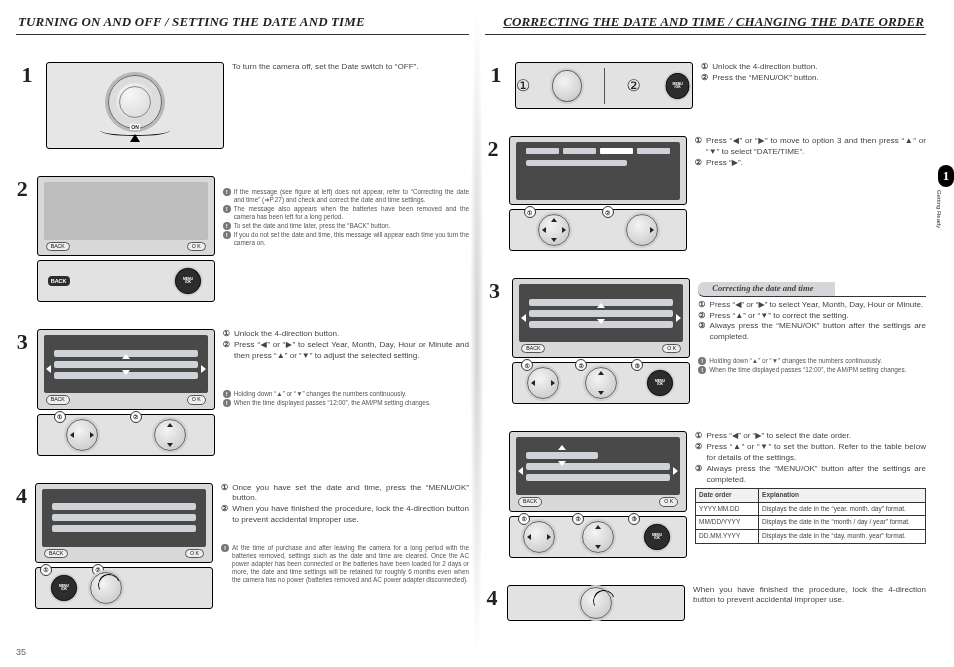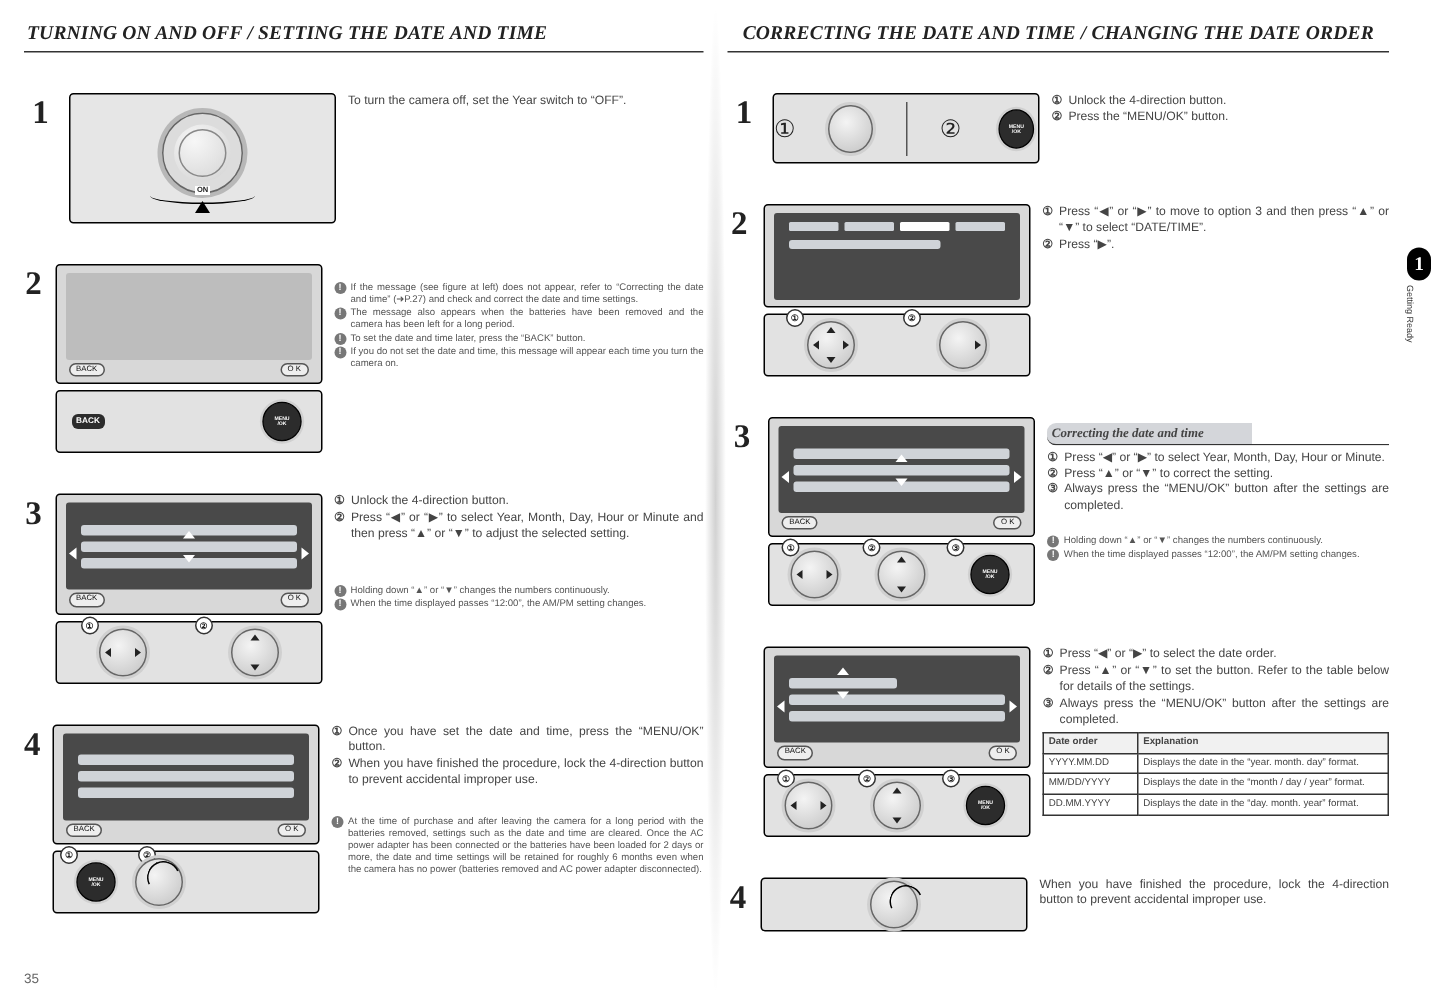--- a/index.html
+++ b/index.html
@@ -45,21 +45,21 @@
   .title {
     font-family: Georgia, "Times New Roman", serif;
     font-weight:bold;
     font-style:italic;
     font-size:13px;
     letter-spacing:0.01em;
     border-bottom:1.5px solid var(--rule);
     padding:0 2px 4px 2px;
     margin-bottom:8px;
   }
-  .title.r { text-align:center; }
+  .title.r { text-align:right;text-decoration:underline; }
   .row { display:flex; gap:8px; margin-bottom:8px; }
   .num {
     font-family: Georgia, "Times New Roman", serif;
     font-weight:bold; font-size:22px;
     width:22px; text-align:center;
     line-height:1;
     padding-top:2px;
   }
   .fig {
     width:178px; flex:0 0 auto;
@@ -70,21 +70,21 @@
   .txt p { margin:0 0 4px 0; }
   .txt .li { display:flex; gap:4px; }
   .txt .li b.n { flex:0 0 auto; }
   .note { font-size:6.4px; line-height:1.25; color:#555; text-align:justify; }
   .note .li { display:flex; gap:3px; margin-bottom:1px;}
   .note .b { flex:0 0 auto; display:inline-flex; align-items:center; justify-content:center;
              width:8px; height:8px; border-radius:50%; background:#777; color:#fff; font-size:6px; font-weight:bold; line-height:1;}
   .sub { font-size:8.6px; font-weight:bold; font-style:italic;
          border-bottom:1px solid var(--rule);
          background:linear-gradient(to right, #d4d6da 0 60%, #fff 60%);
-         padding:1px 3px; margin:4px 0 3px 0;
+         padding:1px 14px; margin:4px 0 3px 0;
          border-radius:6px 0 0 6px;
          font-family: Georgia, serif; }
   .folio { font-size:9px; color:#666; margin-top:auto; }
   .folio.r { text-align:right; }
 
   
   .camdial {
     height:85px; border:1px solid #000; background:#e6e6e6;
     border-radius:3px; position:relative; overflow:hidden;
   }
@@ -186,21 +186,21 @@
         <div class="camdial">
           <div class="knob">
             <div class="c2"></div>
             <div class="on">ON</div>
           </div>
           <div class="curve"></div>
           <div class="arrow"></div>
         </div>
       </div>
       <div class="txt">
-        <p>To turn the camera off, set the Year switch to “OFF”.</p>
+        <p>To turn the camera off, set the Date switch to “OFF”.</p>
       </div>
     </div>
 
     <div class="row">
       <div class="num">2</div>
       <div class="fig">
         <div class="lcd simple">
           <div class="screen"></div>
           <div class="btns">
             <span>BACK</span>

